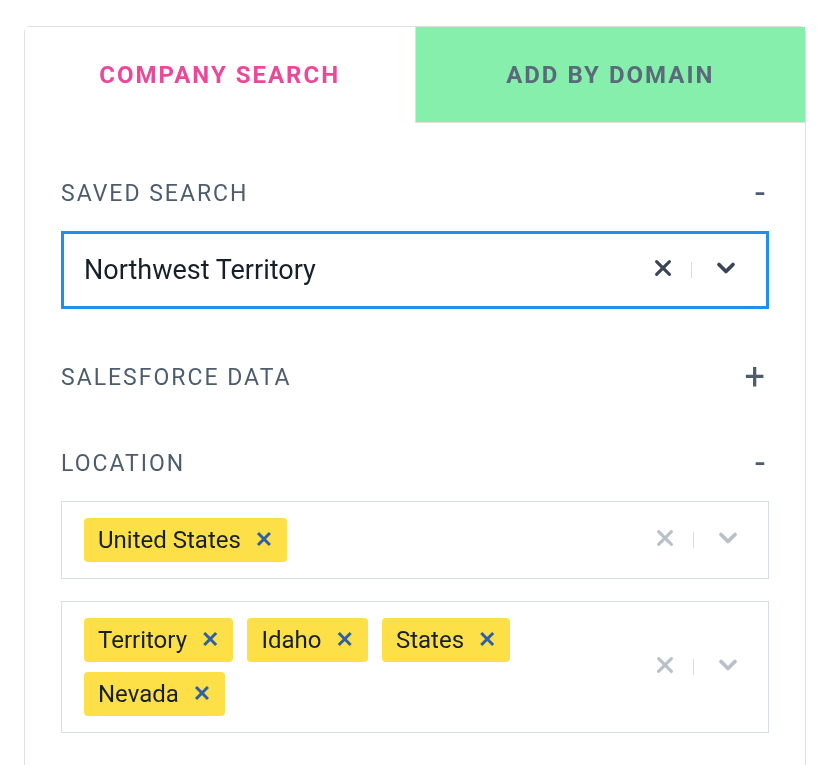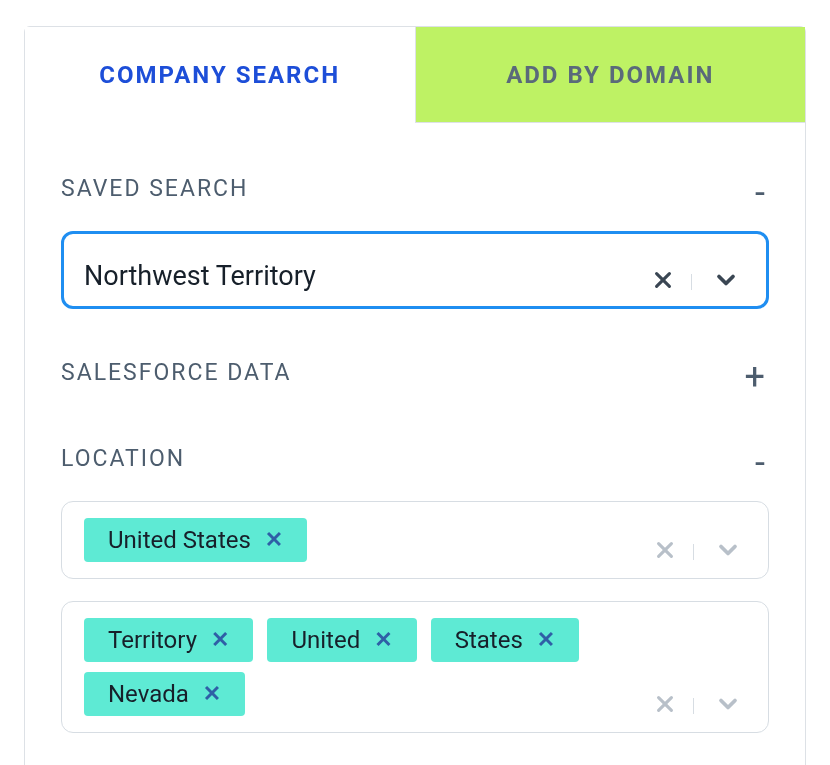--- a/index.html
+++ b/index.html
@@ -19,35 +19,35 @@
     display: flex;
     align-items: center;
     justify-content: center;
     font-size: 24px;
     font-weight: 700;
     letter-spacing: 2px;
     cursor: pointer;
     user-select: none;
   }
   .tab.active {
-    color: #1d4ed8;
+    color: #ec4899;
     background: #fff;
   }
   .tab.inactive {
     color: #5a6a7a;
-    background: #bef264;
+    background: #86efac;
     border-left: 1px solid #dde1e6;
     border-bottom: 1px solid #dde1e6;
   }
   .body {
     padding: 52px 36px 30px 36px;
   }
   .section-header {
     display: flex;
-    align-items: flex-start;
+    align-items: center;
     justify-content: space-between;
     margin-bottom: 20px;
   }
   .section-title {
     font-size: 23px;
     font-weight: 400;
     letter-spacing: 2px;
     color: #4d5d6e;
   }
   .section-toggle {
@@ -56,23 +56,23 @@
     color: #4d5d6e;
     line-height: 1;
     cursor: pointer;
     user-select: none;
     padding: 0 4px;
   }
   .section { margin-bottom: 50px; }
   .section:last-child { margin-bottom: 13px; }
   .combobox {
     display: flex;
-    align-items: flex-end;
+    align-items: center;
     border: 1px solid #d7dde3;
-    border-radius: 12px;
+    border-radius: 0;
     background: #fff;
     min-height: 78px;
     padding: 10px 0 10px 22px;
   }
   .combobox.focused {
     border: 3px solid #1f8ef1;
     padding: 8px 0 8px 20px;
   }
   .combobox .value-area {
     flex: 1;
@@ -107,23 +107,23 @@
     display: flex;
     align-items: center;
     justify-content: center;
     cursor: pointer;
   }
   .muted svg { stroke: #b8c0c9; }
   .strong svg { stroke: #3a4653; }
   .chip {
     display: inline-flex;
     align-items: center;
-    background: #5eead4;
+    background: #fde047;
     border-radius: 4px;
-    padding: 8px 24px;
+    padding: 8px 14px;
     font-size: 24px;
     color: #17202a;
   }
   .chip .chip-remove {
     margin-left: 14px;
     color: #2f5fa6;
     font-weight: 700;
     font-size: 22px;
     cursor: pointer;
     line-height: 1;
@@ -216,21 +216,21 @@
           </div>
         </div>
 
         <div class="combobox">
           <div class="value-area">
               <span class="chip">
                 <span>Territory</span>
                 <span class="chip-remove">✕</span>
               </span>
               <span class="chip">
-                <span>United</span>
+                <span>Idaho</span>
                 <span class="chip-remove">✕</span>
               </span>
               <span class="chip">
                 <span>States</span>
                 <span class="chip-remove">✕</span>
               </span>
               <span class="chip">
                 <span>Nevada</span>
                 <span class="chip-remove">✕</span>
               </span>

